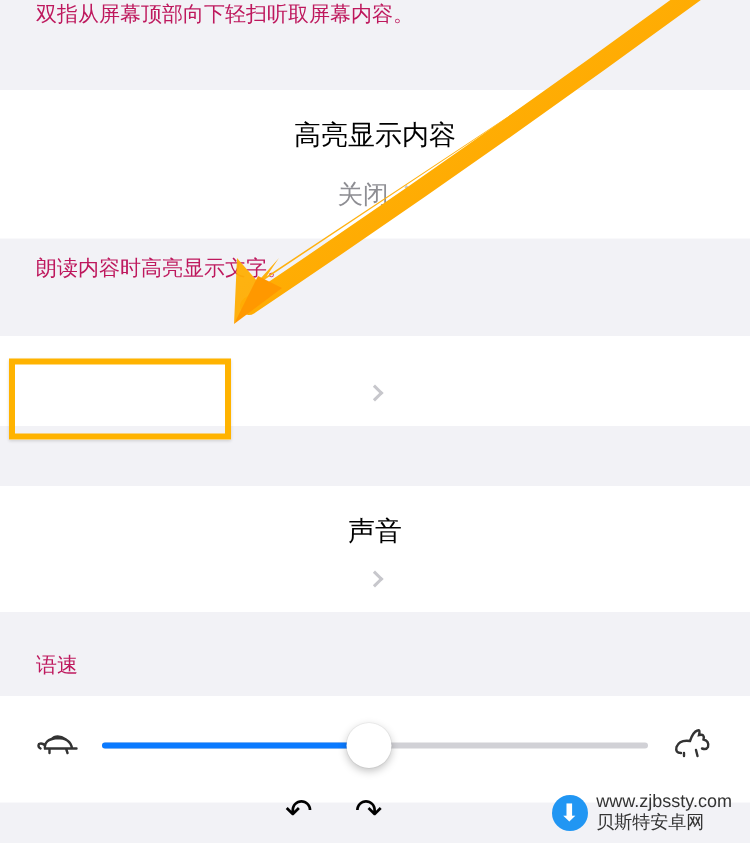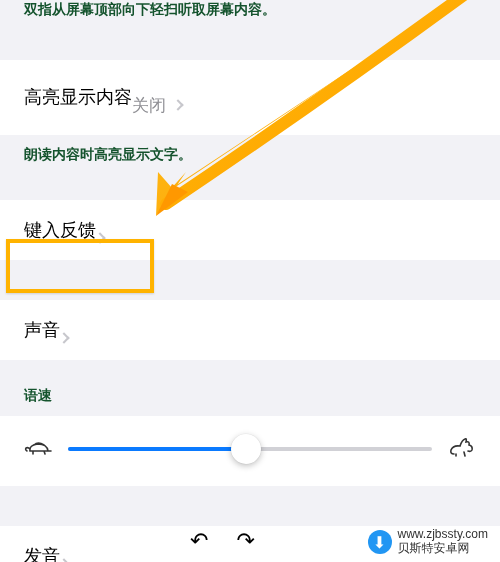--- a/index.html
+++ b/index.html
@@ -6,37 +6,37 @@
     body {
       width: 500px;
       height: 562px;
       background: #f2f2f6;
       font-family: -apple-system, BlinkMacSystemFont, "Helvetica Neue", sans-serif;
       position: relative;
       overflow: hidden;
     }
     .hint-text {
       padding: 0 24px 12px 24px;
-      color: #14532d;
+      color: #be185d;
       font-size: 14px;
       line-height: 1.4;
-      font-weight: bold;
     }
     .hint-top {
       padding-top: 0;
     }
     .row {
       background: #fff;
       display: flex;
       align-items: center;
-      justify-content: flex-start;
+      justify-content: space-between;
       padding: 18px 24px;
       font-size: 18px;
       color: #000;
       position: relative;
+      flex-direction: column;
     }
     .row-right {
       display: flex;
       align-items: center;
       gap: 8px;
       color: #8e8e93;
       font-size: 17px;
       margin-top: 16px;
     }
     .chevron {
@@ -149,21 +149,20 @@
     <span>关闭</span>
     <span class="chevron"></span>
   </span>
 </div>
 
 <div class="hint-text" style="padding-top:10px;padding-bottom:0">朗读内容时高亮显示文字。</div>
 
 <div class="section-gap"></div>
 
 <div class="row">
-  <span>键入反馈</span>
   <span class="row-right">
     <span class="chevron"></span>
   </span>
 </div>
 
 <div class="section-gap-lg"></div>
 
 <div class="row">
   <span>声音</span>
   <span class="row-right">

